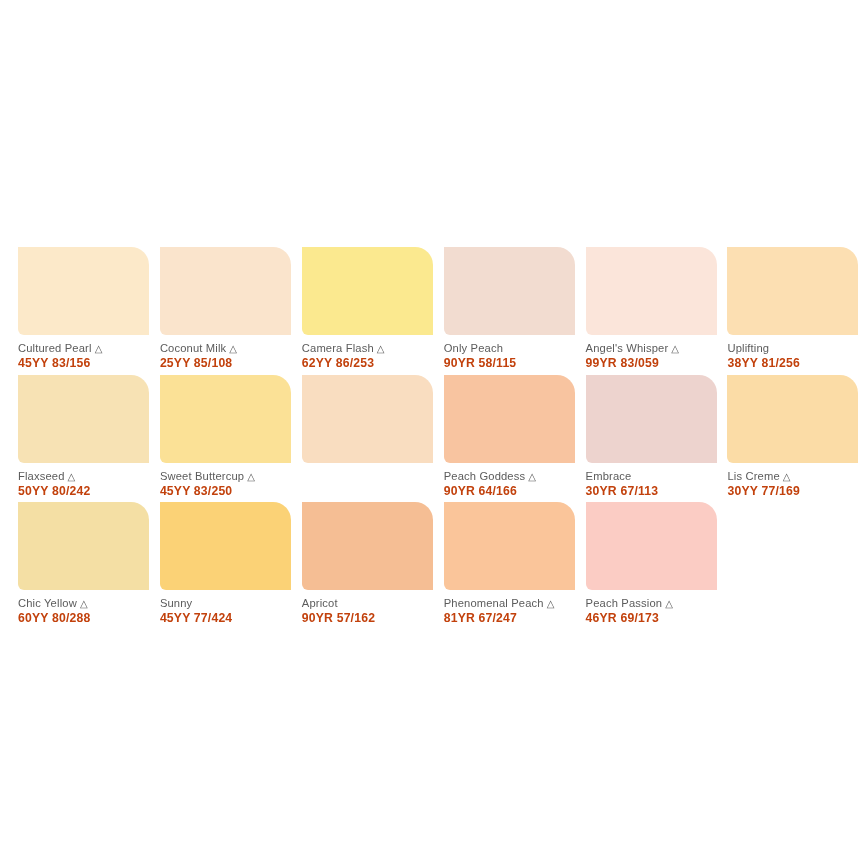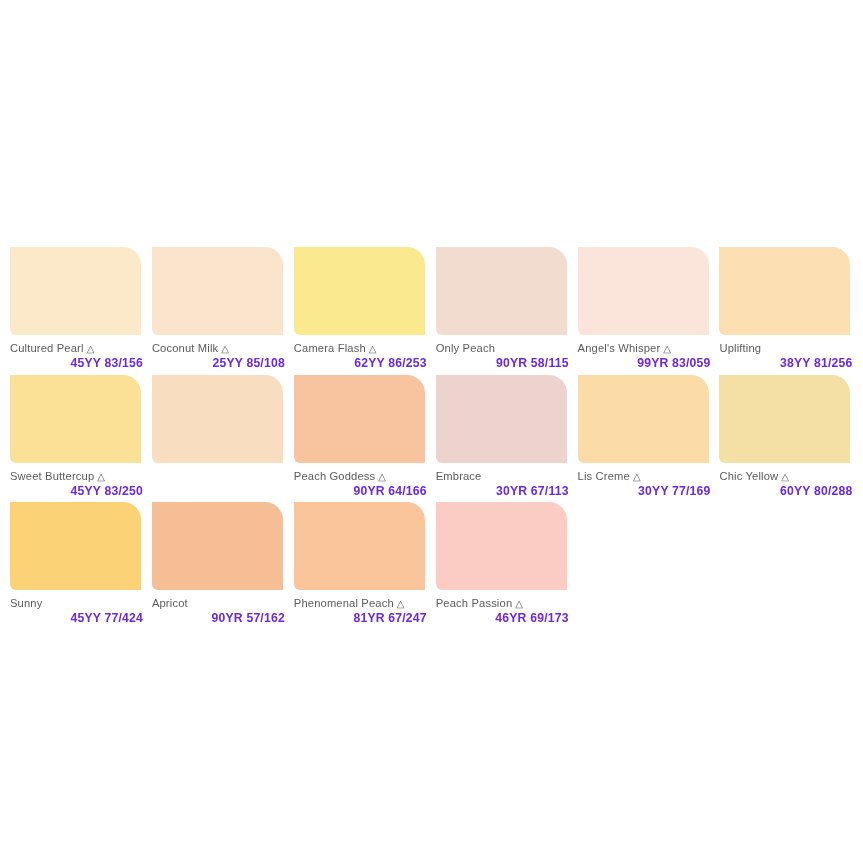--- a/index.html
+++ b/index.html
@@ -32,20 +32,21 @@
     grid-template-columns: repeat(6, 141.9px);
     column-gap: 0px;
     row-gap: 0px;
     padding-left: 10px;
   }
 
   .swatch-cell {
     width: 165px;
     height: 127.5px;
     position: relative;
+    margin-left: 8px;
   }
 
   .swatch-chip {
     width: 131px;
     height: 88px;
     border-radius: 0px 18px 0px 6px;
     display: block;
   }
 
   .swatch-text {
@@ -64,26 +65,25 @@
 
   .swatch-name .tri {
     font-size: 10px;
     color: #5b5b5b;
     display: inline;
   }
 
   .swatch-code {
     font-size: 12.2px;
     line-height: 14px;
-    color: #6d28d9;
+    color: #c2410c;
     font-weight: bold;
     letter-spacing: 0.2px;
     white-space: nowrap;
     margin-top: 1px;
-    text-align: right;
   }
 </style>
 </head>
 <body>
 
 <div id="palette-page">
   <div id="swatch-grid">
       <div class="swatch-cell">
         <div class="swatch-chip" style="background: rgb(252, 233, 201);"></div>
         <div class="swatch-text">
@@ -120,20 +120,27 @@
         </div>
       </div>
       <div class="swatch-cell">
         <div class="swatch-chip" style="background: rgb(252, 223, 178);"></div>
         <div class="swatch-text">
           <div class="swatch-name">Uplifting</div>
           <div class="swatch-code">38YY 81/256</div>
         </div>
       </div>
       <div class="swatch-cell">
+        <div class="swatch-chip" style="background: rgb(247, 226, 180);"></div>
+        <div class="swatch-text">
+          <div class="swatch-name">Flaxseed<span class="tri" style="margin-left: 3px;">△</span></div>
+          <div class="swatch-code">50YY 80/242</div>
+        </div>
+      </div>
+      <div class="swatch-cell">
         <div class="swatch-chip" style="background: rgb(251, 225, 150);"></div>
         <div class="swatch-text">
           <div class="swatch-name">Sweet Buttercup<span class="tri" style="margin-left: 3px;">△</span></div>
           <div class="swatch-code">45YY 83/250</div>
         </div>
       </div>
       <div class="swatch-cell">
         <div class="swatch-chip" style="background: rgb(249, 221, 192);"></div>
       </div>
       <div class="swatch-cell">

